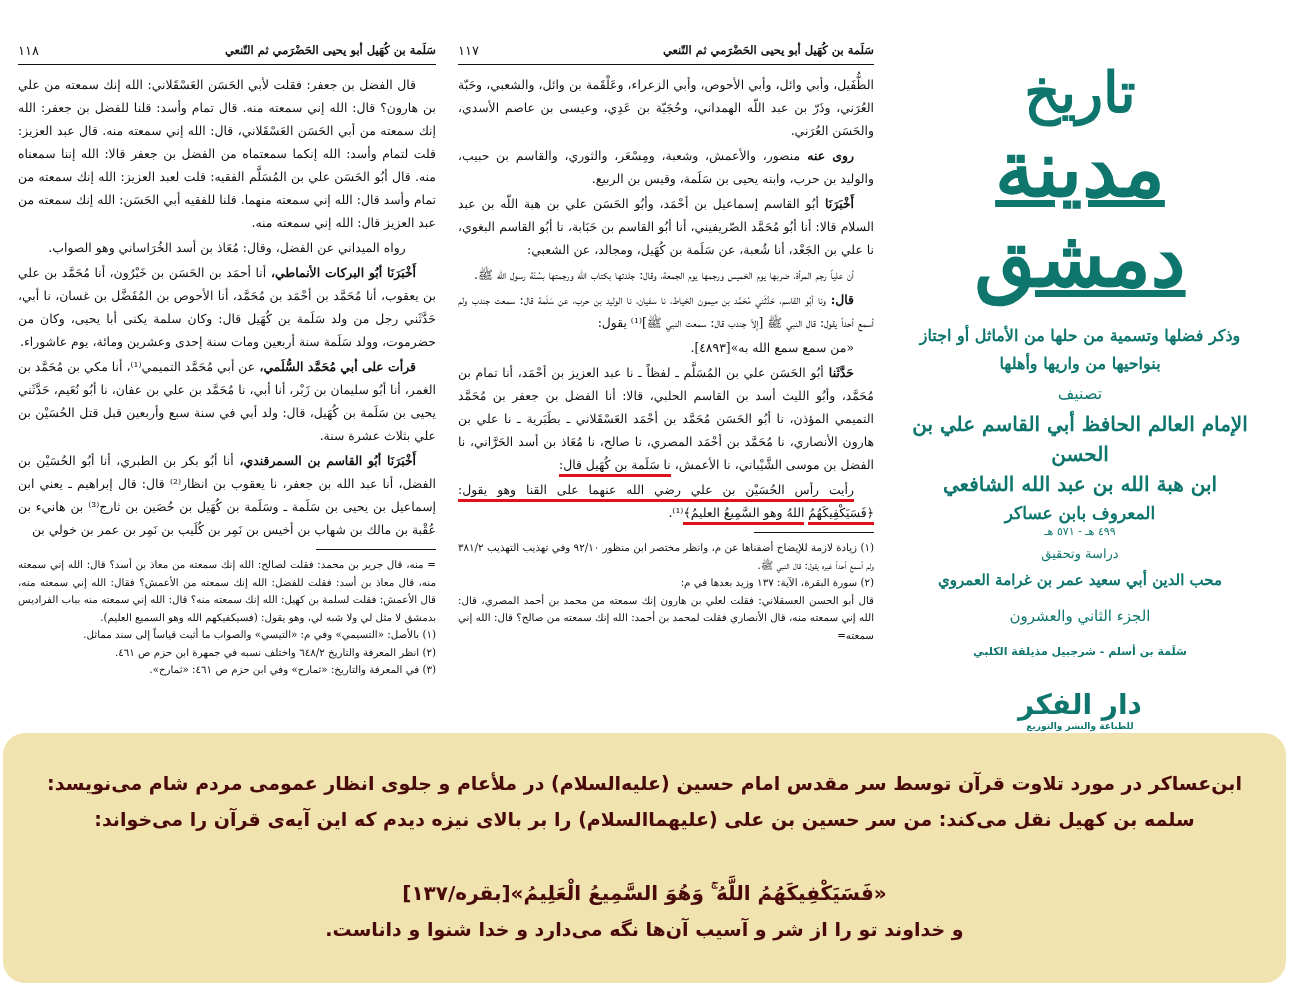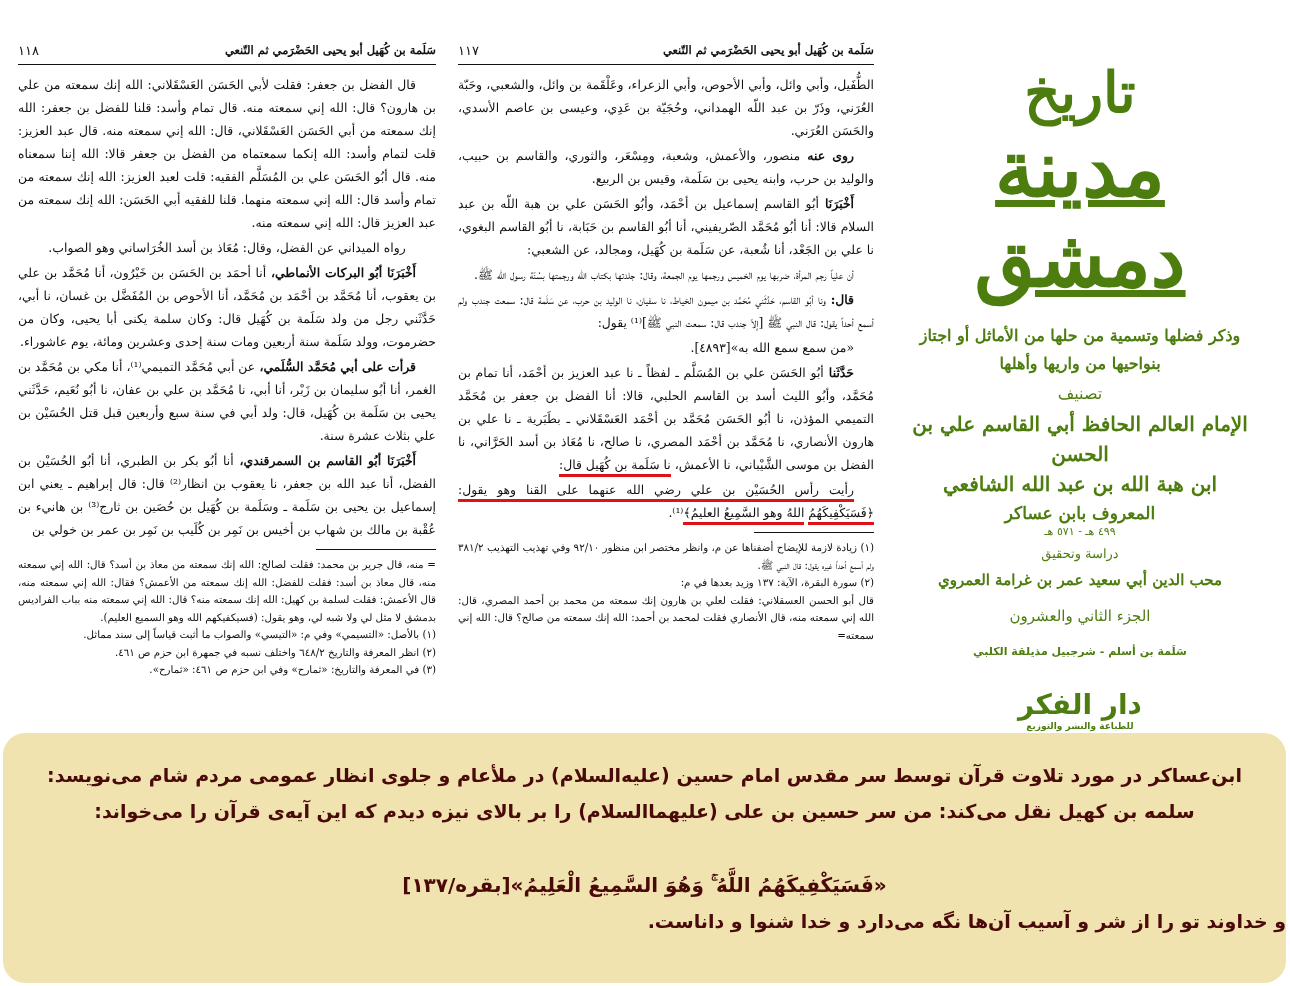--- a/index.html
+++ b/index.html
@@ -21,44 +21,44 @@
   .running-head .pnum { font-weight: normal; font-size: 13px; }
   .para { margin: 0 0 2px 0; text-indent: 20px; }
   .para.noindent { text-indent: 0; }
   .lead { font-weight: bold; }
   .center { text-align: center; text-indent: 0; }
   .fn-sep { width: 120px; border-top: 1px solid #111; margin: 8px 0 6px auto; }
   .fn { font-size: 10.3px; line-height: 17.5px; margin: 0; }
   .ul { border-bottom: 3px solid #e0111b; padding-bottom: 2px; }
   .cover {
     position: absolute; left: 880px; top: 60px; width: 400px; height: 640px;
-    direction: rtl; text-align: center; color: #4d7c0f;
+    direction: rtl; text-align: center; color: #0f766e;
   }
   .cover .t1 { font-size: 56px; line-height: 64px; font-weight: bold; margin-top: 0; }
   .cover .t2 { font-size: 78px; line-height: 90px; font-weight: bold; letter-spacing: 2px; text-decoration: underline; }
   .cover .sub { font-size: 16px; font-weight: bold; line-height: 28px; margin-top: 18px; }
   .cover .tasnif { font-size: 16px; margin-top: 6px; }
   .cover .author { font-size: 20px; font-weight: bold; line-height: 30px; margin-top: 6px; }
   .cover .known { font-size: 17px; font-weight: bold; margin-top: 4px; }
   .cover .dates { font-size: 11px; margin-top: 2px; }
   .cover .study { font-size: 13px; margin-top: 8px; }
   .cover .editor { font-size: 15px; font-weight: bold; margin-top: 10px; }
   .cover .volume { font-size: 15px; margin-top: 18px; }
   .cover .range { font-size: 11px; font-weight: bold; margin-top: 20px; font-family: "DejaVu Sans", sans-serif; }
   .cover .publisher { font-size: 28px; font-weight: bold; margin-top: 30px; font-family: "DejaVu Sans", sans-serif; letter-spacing: -1px; }
   .cover .pubsub { font-size: 9px; font-weight: bold; font-family: "DejaVu Sans", sans-serif; }
   .note-box {
     position: absolute; left: 3px; top: 733px; width: 1283px; height: 250px;
     background: #f0e3b0; border-radius: 22px; direction: rtl; text-align: center;
     color: #4a0a0a; font-family: "DejaVu Sans", "Liberation Sans", sans-serif;
   }
   .note-box .line { font-size: 19px; line-height: 36px; font-weight: bold; }
-  .note-box .l1 { margin-top: 24px; }
+  .note-box .l1 { margin-top: 32px; }
   .note-box .verse { margin-top: 38px; font-size: 20px; }
-  .note-box .trans { font-size: 19px; text-align: right; }
+  .note-box .trans { font-size: 19px; }
 </style>
 </head>
 <body>
 
 <div class="page page-left">
   <div class="running-head">
     <span>سَلَمة بن كُهَيل أبو يحيى الحَضْرَمي ثم التّنعي</span>
     <span class="pnum">١١٨</span>
   </div>
   <p class="para">قال الفضل بن جعفر: فقلت لأبي الحَسَن العَسْقَلاني: الله إنك سمعته من علي بن هارون؟ قال: الله إني سمعته منه. قال تمام وأسد: قلنا للفضل بن جعفر: الله إنك سمعته من أبي الحَسَن العَسْقَلاني، قال: الله إني سمعته منه. قال عبد العزيز: قلت لتمام وأسد: الله إنكما سمعتماه من الفضل بن جعفر قالا: الله إننا سمعناه منه. قال أبُو الحَسَن علي بن المُسَلَّم الفقيه: قلت لعبد العزيز: الله إنك سمعته من تمام وأسد قال: الله إني سمعته منهما. قلنا للفقيه أبي الحَسَن: الله إنك سمعته من عبد العزيز قال: الله إني سمعته منه.</p>

